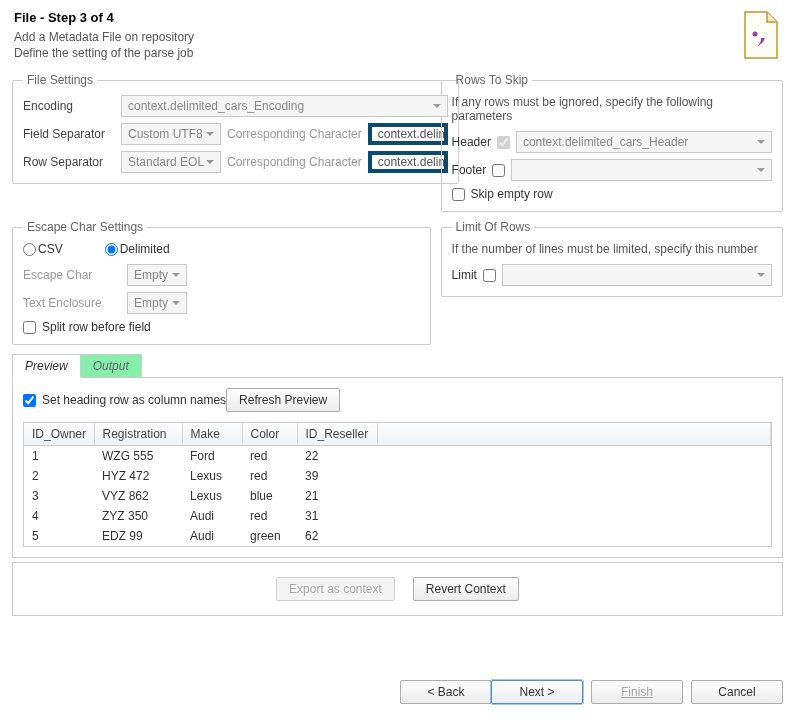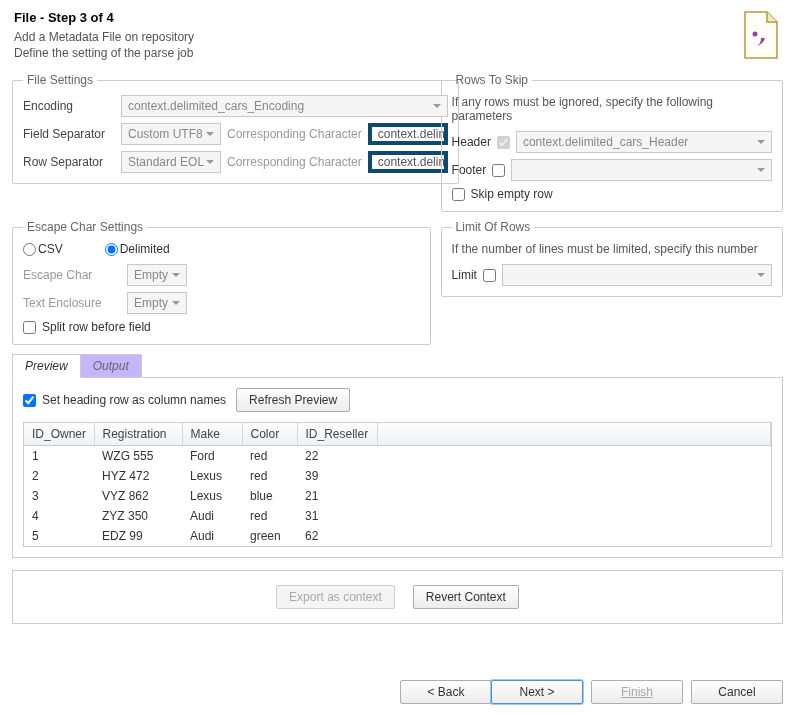--- a/index.html
+++ b/index.html
@@ -84,24 +84,24 @@
   padding: 4px 12px;
   border: 1px solid #ccc;
   background: #fff;
   color: #333;
   cursor: default;
   position: relative;
   top: 1px;
   font-style: italic;
 }
 .tab.active { border-bottom: 1px solid #fff; background: #fff; z-index: 2; }
-.tab:not(.active) { background: #c4b5fd; color: #666; text-align: right; }
+.tab:not(.active) { background: #86efac; color: #666; text-align: right; }
 .tab + .tab { margin-left: -1px; }
 .tab-content { border: 1px solid #ccc; padding: 10px; }
-.preview-controls { display: flex; align-items: center; gap: 10px; margin-bottom: 10px; }
+.preview-controls { display: flex; align-items: center; margin-bottom: 10px; }
 .btn {
   height: 24px;
   padding: 0 12px;
   border: 1px solid #adadad;
   background: linear-gradient(#fefefe, #ececec);
   border-radius: 2px;
   font-size: 12px;
   color: #333;
   display: inline-flex;
   align-items: center;
@@ -115,21 +115,21 @@
   font-weight: normal;
   color: #444;
   background: linear-gradient(#fdfdfd, #eef2f7);
   border-right: 1px solid #d8d8d8;
   border-bottom: 1px solid #ccc;
   padding: 4px 8px;
   height: 22px;
 }
 tbody td { padding: 2px 8px; color: #333; height: 20px; }
 .bottom-context {
-  margin-top: 12px;
+  margin-top: 4px;
   border: 1px solid #ccc;
   padding: 14px;
   display: flex;
   justify-content: center;
   gap: 18px;
 }
 .wizard-buttons {
   position: absolute;
   bottom: 12px;
   right: 12px;

